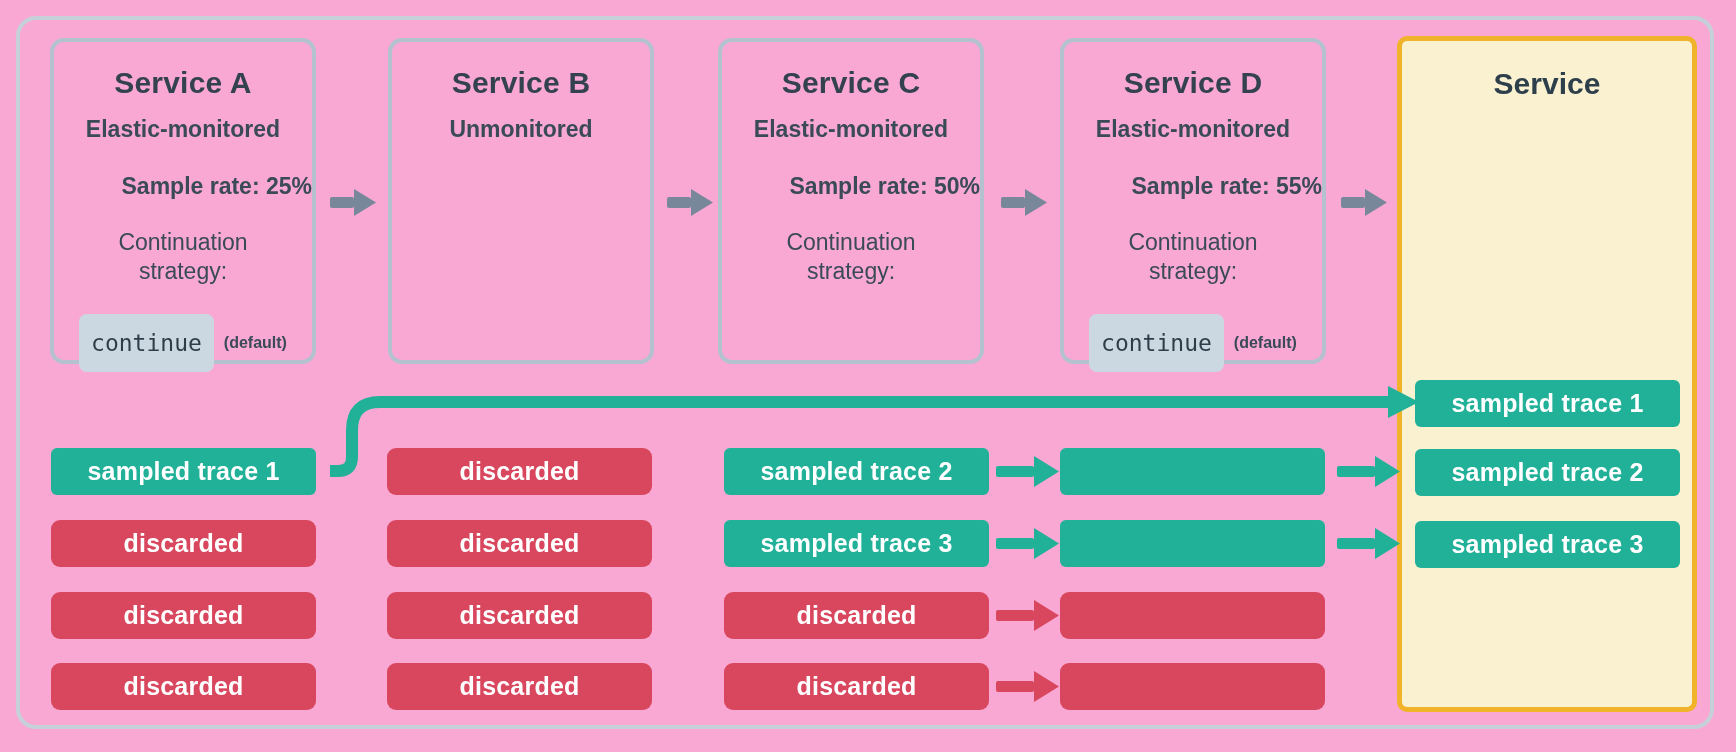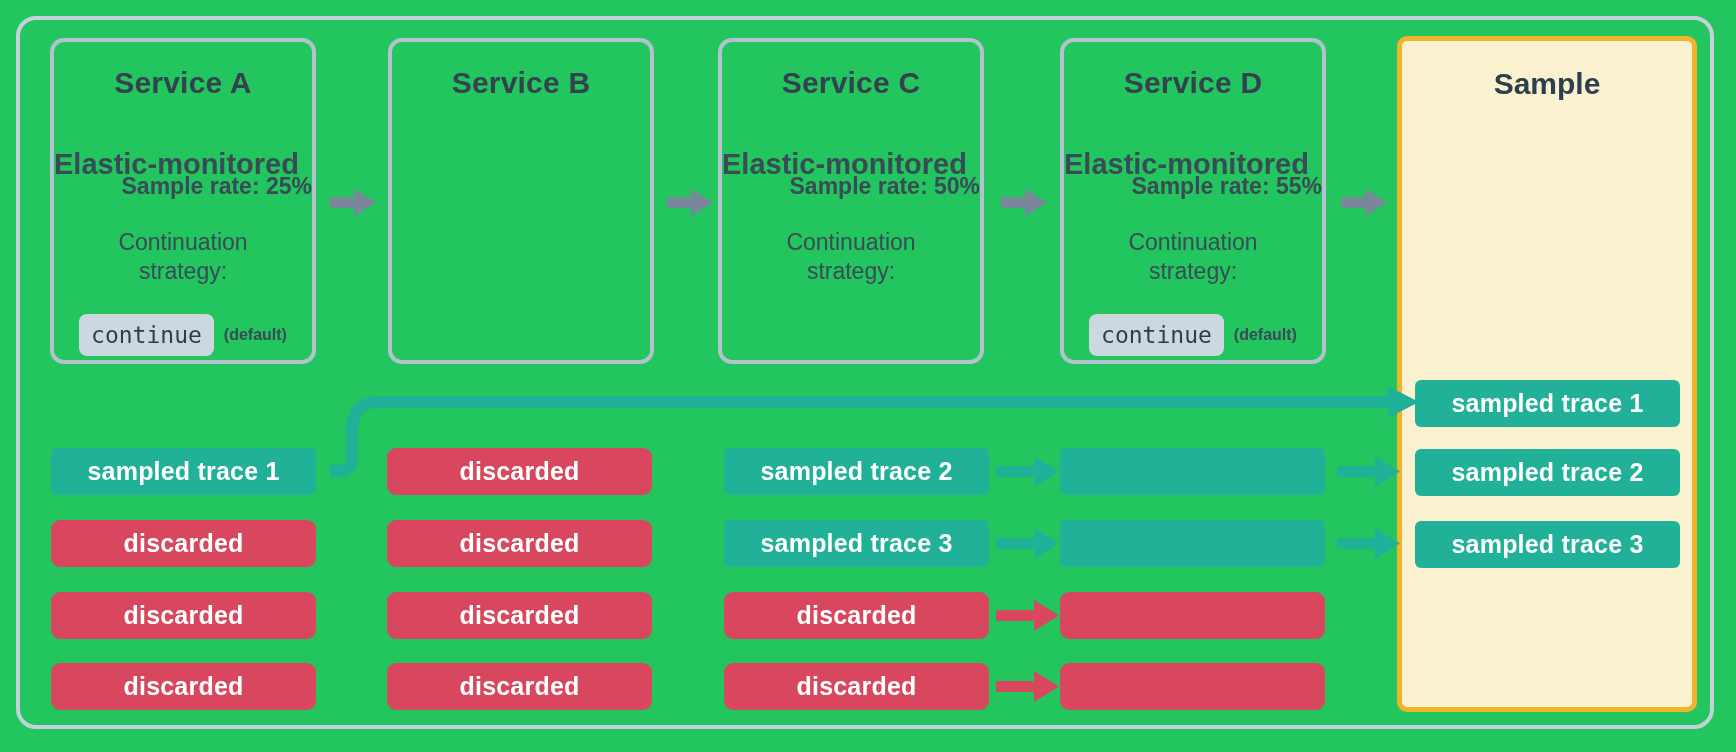--- a/index.html
+++ b/index.html
@@ -1,41 +1,41 @@
 <!DOCTYPE html>
 <html><head>
 <meta charset="utf-8">
 <style>
   html,body{margin:0;padding:0;background:#000;}
   #canvas{
-    position:relative;width:1736px;height:752px;background:#22c55e;overflow:hidden;
+    position:relative;width:1736px;height:752px;background:#f9a8d4;overflow:hidden;
     font-family:"Liberation Sans",sans-serif;
   }
   
   .outer-frame{
     position:absolute;left:16px;top:16px;width:1698px;height:713px;
     border:4px solid #c6d0d9;border-radius:20px;box-sizing:border-box;
   }
   
   .service-box{
     position:absolute;top:38px;width:266px;height:326px;box-sizing:border-box;
     border:4px solid #b3c2ce;border-radius:14px;background:transparent;
   }
   .svc-title{position:absolute;left:0;right:0;top:24px;text-align:center;
     font-size:30px;font-weight:700;color:#33424e;letter-spacing:.2px;}
-  .svc-sub{position:absolute;left:0;right:0;top:74px;
-    font-size:29px;font-weight:700;color:#3a4a56;margin-top:32px;}
+  .svc-sub{position:absolute;left:0;right:0;top:74px;text-align:center;
+    font-size:23px;font-weight:700;color:#3a4a56;}
   .svc-rate{position:absolute;left:0;right:0;top:131px;text-align:right;
     font-size:23px;font-weight:700;color:#3a4a56;}
   .svc-strategy{position:absolute;left:0;right:0;top:186px;margin:0 auto;width:170px;
     text-align:center;font-size:23px;font-weight:400;color:#3a4a56;line-height:1.25;}
   .svc-badges{position:absolute;left:0;right:0;top:272px;display:flex;
     justify-content:center;align-items:center;gap:10px;}
   .code-badge{
-    background:#ccd8e1;color:#2e3e49;border-radius:8px;padding:8px 12px;
+    background:#ccd8e1;color:#2e3e49;border-radius:8px;padding:16px 12px;
     font-family:"DejaVu Sans Mono","Liberation Mono",monospace;font-size:23px;white-space:nowrap;
   }
   .badge-note{font-size:16px;font-weight:700;color:#3a4a56;white-space:nowrap;}
   
   .result-box{
     position:absolute;left:1397px;top:36px;width:300px;height:676px;box-sizing:border-box;
     background:#faf1d1;border:5px solid #f1b32a;border-radius:10px;
   }
   .result-title{position:absolute;left:0;right:0;top:26px;text-align:center;
     font-size:30px;font-weight:700;color:#2e3f4c;}
@@ -64,20 +64,21 @@
     <div class="svc-rate">Sample rate: 25%</div>
     <div class="svc-strategy">Continuation strategy:</div>
     <div class="svc-badges">
       <span class="code-badge">continue</span>
       <span class="badge-note">(default)</span>
     </div>
   </div>
 
   <div class="service-box" style="left:388px">
     <div class="svc-title">Service B</div>
+    <div class="svc-sub">Unmonitored</div>
   </div>
 
   <div class="service-box" style="left:718px">
     <div class="svc-title">Service C</div>
     <div class="svc-sub">Elastic-monitored</div>
     <div class="svc-rate">Sample rate: 50%</div>
     <div class="svc-strategy">Continuation strategy:</div>
   </div>
 
   <div class="service-box" style="left:1060px">
@@ -85,21 +86,21 @@
     <div class="svc-sub">Elastic-monitored</div>
     <div class="svc-rate">Sample rate: 55%</div>
     <div class="svc-strategy">Continuation strategy:</div>
     <div class="svc-badges">
       <span class="code-badge">continue</span>
       <span class="badge-note">(default)</span>
     </div>
   </div>
 
   <div class="result-box">
-    <div class="result-title">Sample</div>
+    <div class="result-title">Service</div>
   </div>
 
   <div class="chip teal" style="left:51px;top:448px">sampled trace 1</div>
   <div class="chip red" style="left:51px;top:520px">discarded</div>
   <div class="chip red" style="left:51px;top:592px">discarded</div>
   <div class="chip red" style="left:51px;top:663px">discarded</div>
 
   <div class="chip red" style="left:387px;top:448px">discarded</div>
   <div class="chip red" style="left:387px;top:520px">discarded</div>
   <div class="chip red" style="left:387px;top:592px">discarded</div>

